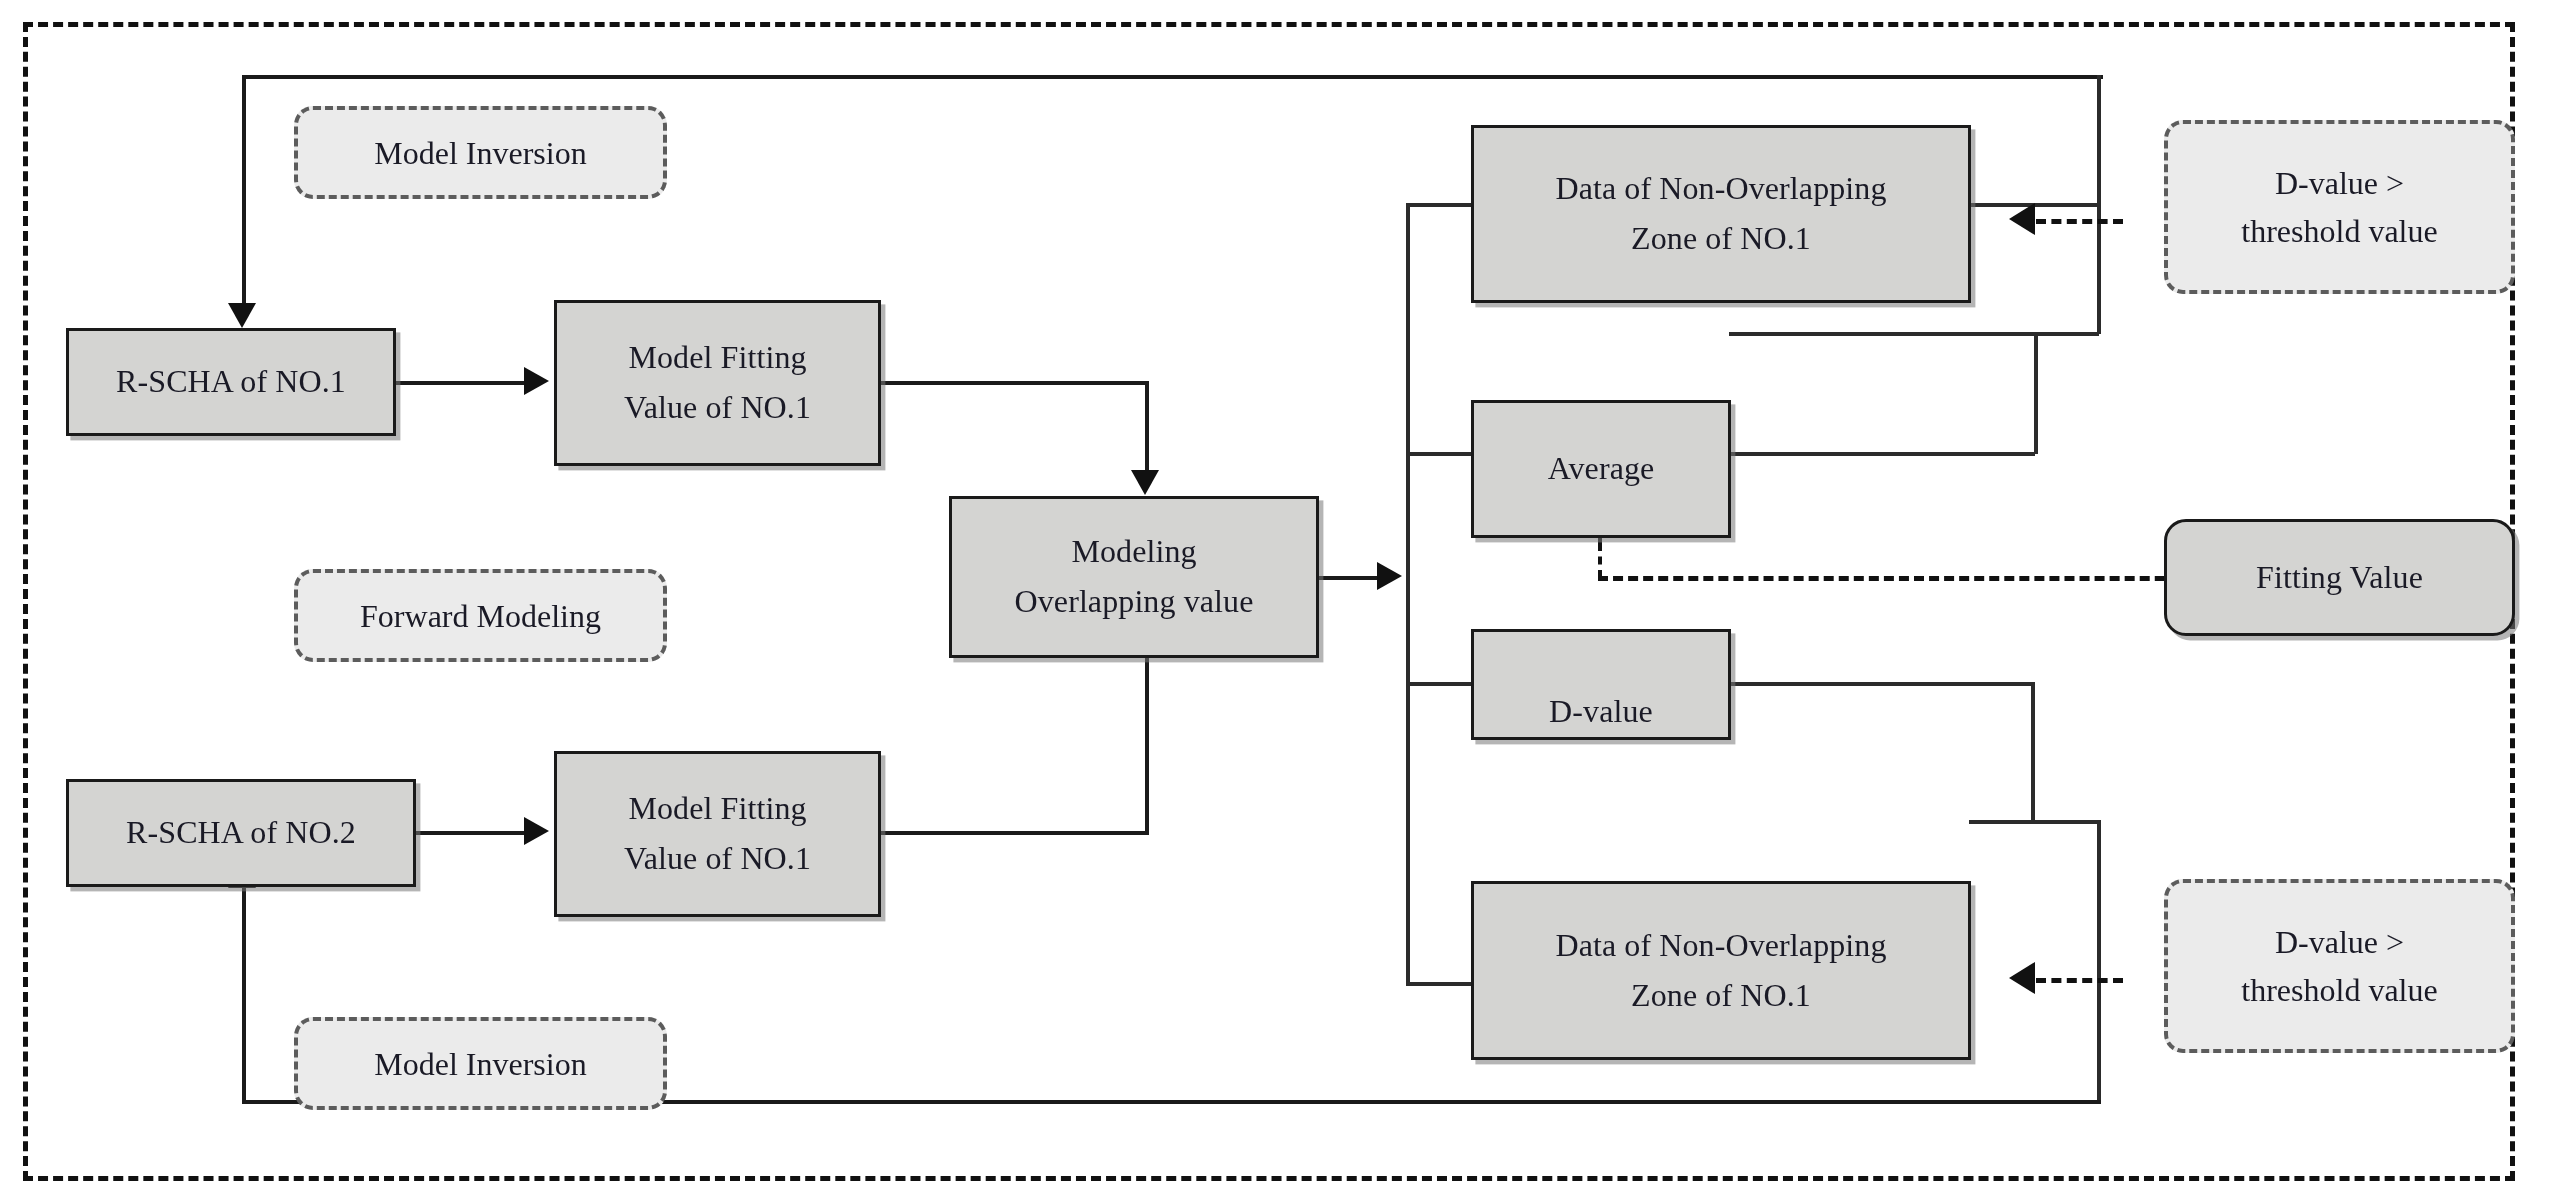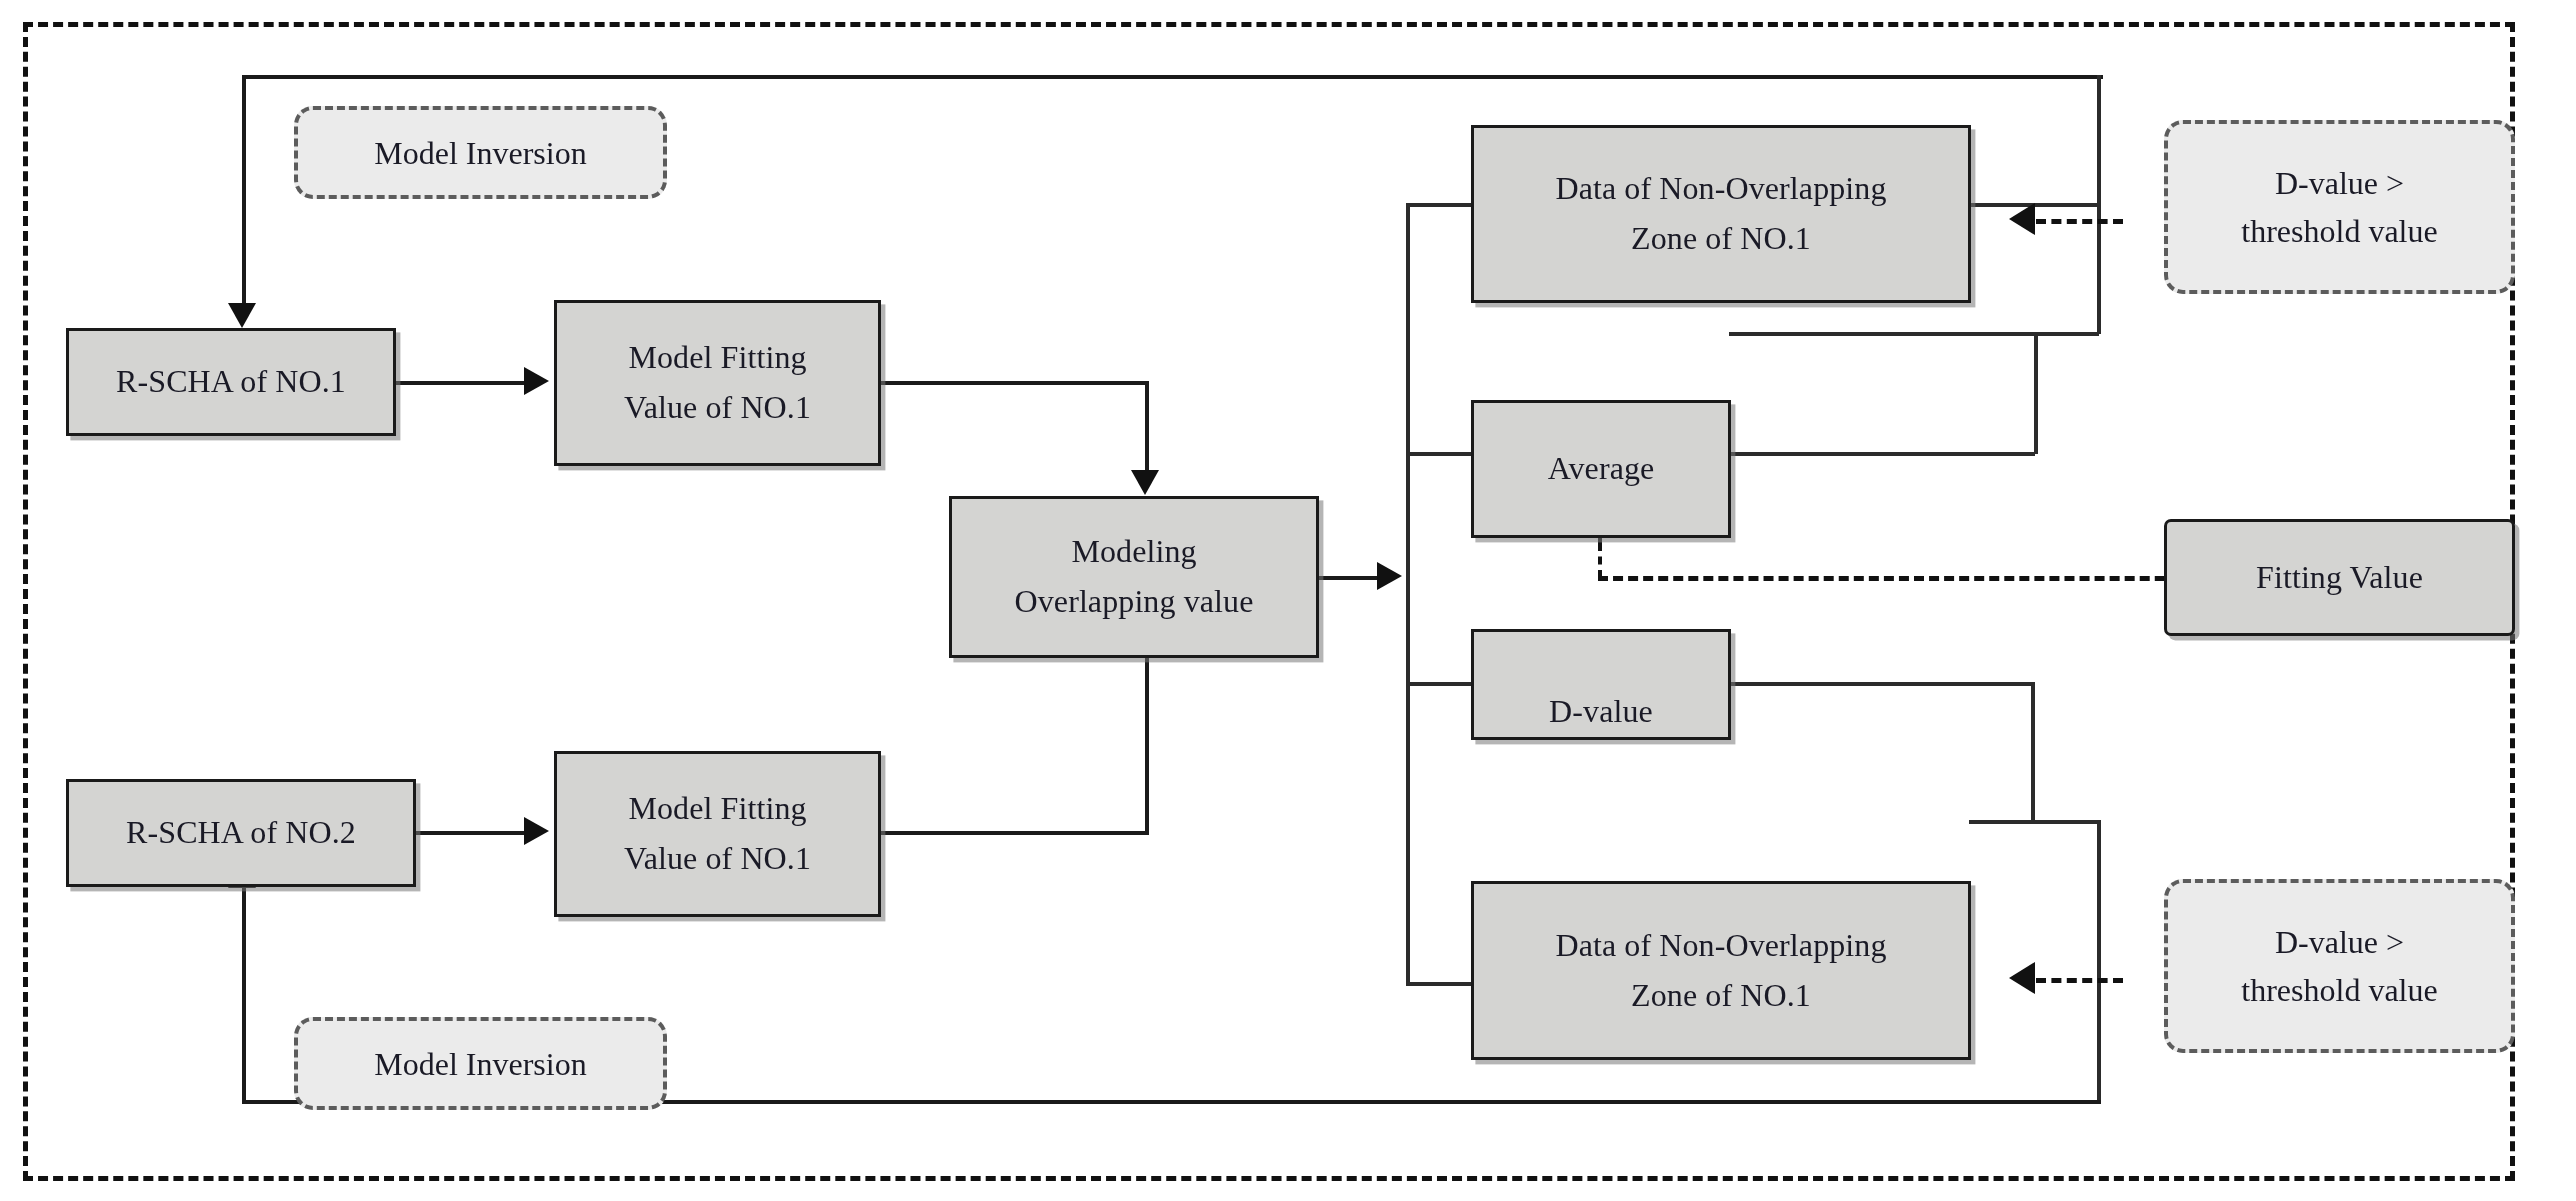--- a/index.html
+++ b/index.html
@@ -29,21 +29,21 @@
     flex-direction:column;
     align-items:center;
     justify-content:center;
     text-align:center;
     color:#1a1a26;
     font-size:32px;
     line-height:1.55;
     box-shadow:4.4px 4.4px 0 0 rgba(120,120,120,0.55);
     letter-spacing:0.1px;
   }
-  .pbox.rounded{ border-radius:7px;font-family:Liberation Serif, serif; }
+  .pbox.rounded{ border-radius:22px;font-family:Liberation Serif, serif; }
   .pbox .ln{ display:block; white-space:nowrap; }
   
   .dbox{
     position:absolute;
     background:#ebebeb;
     border:4.4px dashed #5c5c5c;
     border-radius:19px;
     box-sizing:border-box;
     display:flex;
     flex-direction:column;
@@ -194,20 +194,23 @@
   </div>
 
   <div class="pbox rounded" style="left:2164px;top:519px;width:351px;height:117px;">
     <span class="ln">Fitting Value</span>
   </div>
 
   <div class="dbox" style="left:294px;top:106px;width:373px;height:93px;">
     <span class="ln">Model Inversion</span>
   </div>
 
+  <div class="dbox" style="left:294px;top:569px;width:373px;height:93px;">
+    <span class="ln">Forward Modeling</span>
+  </div>
 
   <div class="dbox" style="left:294px;top:1017px;width:373px;height:93px;">
     <span class="ln">Model Inversion</span>
   </div>
 
   <div class="dbox" style="left:2164px;top:120px;width:351px;height:174px;">
     <span class="ln">D-value &gt;</span>
     <span class="ln">threshold value</span>
   </div>
 

